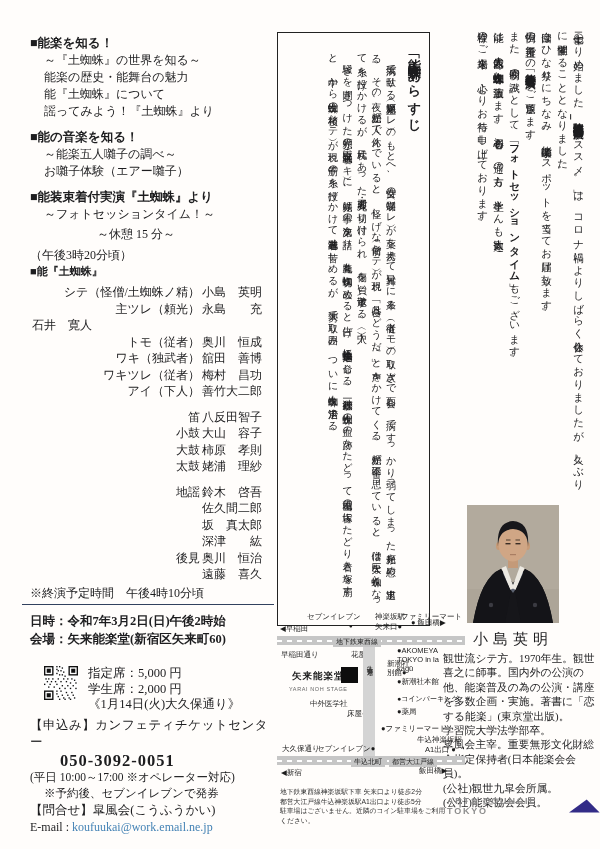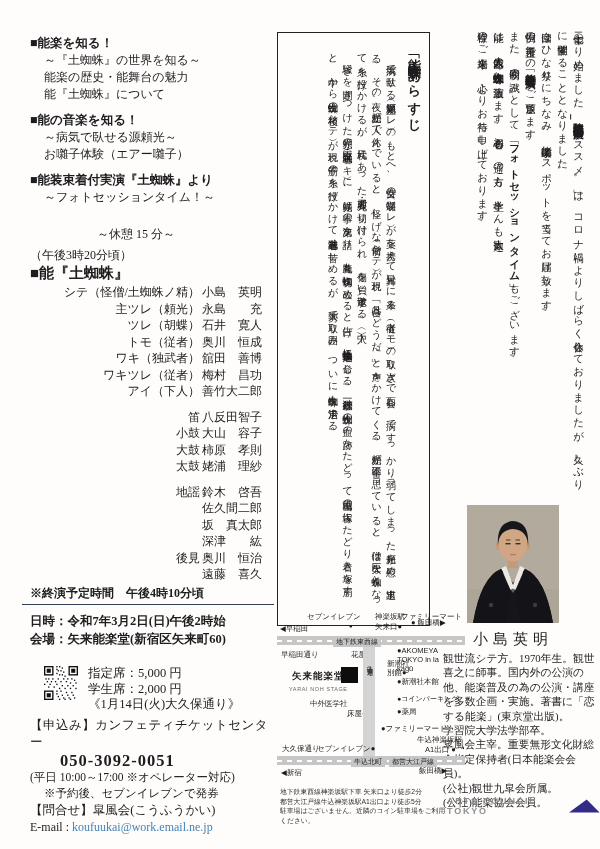--- a/index.html
+++ b/index.html
@@ -8,27 +8,27 @@
     background:#fffdfb; color:#1d1d1f; overflow:hidden;
     font-family:"Liberation Serif","DejaVu Serif",serif;
   }
   
   .program { position:absolute; left:30px; top:34px; width:244px; font-size:12px; }
   .prog-title { font-weight:bold; font-size:12.5px; line-height:18px; margin:8px 0 0 0; }
   .prog-title.first { margin-top:0; }
   .prog-item { margin-left:14px; line-height:17px; }
   .break-note { position:absolute; left:97px; top:226px; font-size:12px; }
   .time-note  { position:absolute; left:30px; top:247px; font-size:12px; }
-  .noh-title  { position:absolute; left:30px; top:264px; font-size:15px; font-weight:bold; }
+  .noh-title  { position:absolute; left:30px; top:264px; font-size:11px; font-weight:bold; }
   .cast { position:absolute; left:30px; top:284px; width:238px; font-size:12px; }
   .cast-row { display:flex; line-height:16.5px; }
   .cast-role { flex:1; text-align:right; }
   .cast-name { width:66px; margin-left:2px; }
   .group-gap { height:9px; }
-  .end-time { position:absolute; left:30px; top:585px; font-size:12px;font-weight:bold; }
+  .end-time { position:absolute; left:30px; top:585px; font-size:12px; }
   .rule { position:absolute; left:22px; top:604px; width:252px; border-top:1.5px solid #31415e; }
   .details { position:absolute; left:30px; top:612px; width:250px; font-size:12.5px; }
   .d-line { line-height:18px; font-weight:bold; }
   .ticket-label { font-weight:bold; line-height:17px; margin-top:1px; }
   .ticket-row { display:flex; margin-top:18px; }
   .qr { width:34px; height:34px; margin-left:14px; flex:0 0 auto; }
   .prices { margin-left:10px; }
   .price, .sale { line-height:15.5px; }
   .apply { margin-top:4px; line-height:17px; letter-spacing:0.5px; }
   .lbl { font-weight:normal; }
@@ -83,41 +83,41 @@
 </head>
 <body>
 
 <div class="page">
 
   <div class="program">
     <div class="prog-title first">■能楽を知る！</div>
     <div class="prog-item">～『土蜘蛛』の世界を知る～</div>
     <div class="prog-item">能楽の歴史・能舞台の魅力</div>
     <div class="prog-item">能『土蜘蛛』について</div>
+    <div class="prog-item">謡ってみよう！『土蜘蛛』より</div>
     <div class="prog-title">■能の音楽を知る！</div>
-    <div class="prog-item">～病気で臥せる源頼光～</div>
+    <div class="prog-item">～能楽五人囃子の調べ～</div>
     <div class="prog-item">お囃子体験（エアー囃子）</div>
     <div class="prog-title">■能装束着付実演『土蜘蛛』より</div>
     <div class="prog-item">～フォトセッションタイム！～</div>
   </div>
   <div class="break-note">～休憩 15 分～</div>
   <div class="time-note">（午後3時20分頃）</div>
   <div class="noh-title">■能『土蜘蛛』</div>
 
   <div class="cast">
     <div class="cast-row">
         <span class="cast-role">シテ（怪僧/土蜘蛛ノ精）</span>
         <span class="cast-name">小島　英明</span>
       </div>
     <div class="cast-row">
         <span class="cast-role">主ツレ（頼光）</span>
         <span class="cast-name">永島　　充</span>
       </div>
     <div class="cast-row">
-        <span class="cast-role">ツレ（胡蝶）</span>
         <span class="cast-name">石井　寛人</span>
       </div>
     <div class="cast-row">
         <span class="cast-role">トモ（従者）</span>
         <span class="cast-name">奥川　恒成</span>
       </div>
     <div class="cast-row">
         <span class="cast-role">ワキ（独武者）</span>
         <span class="cast-name">舘田　善博</span>
       </div>

